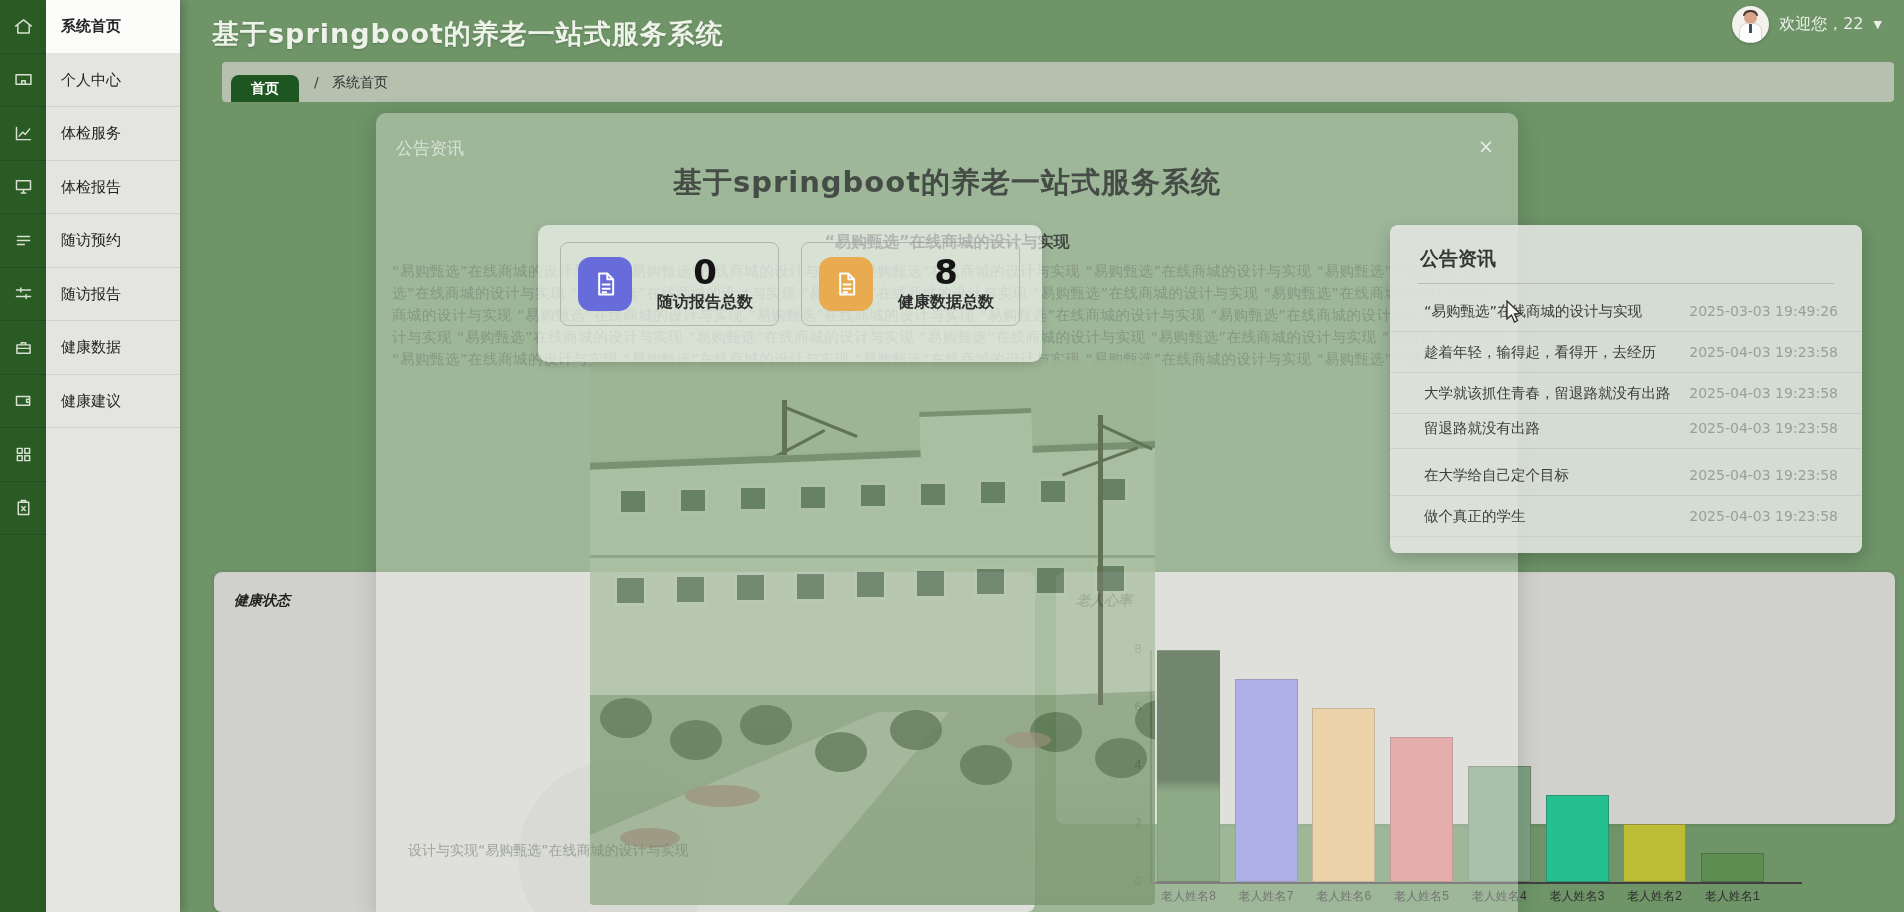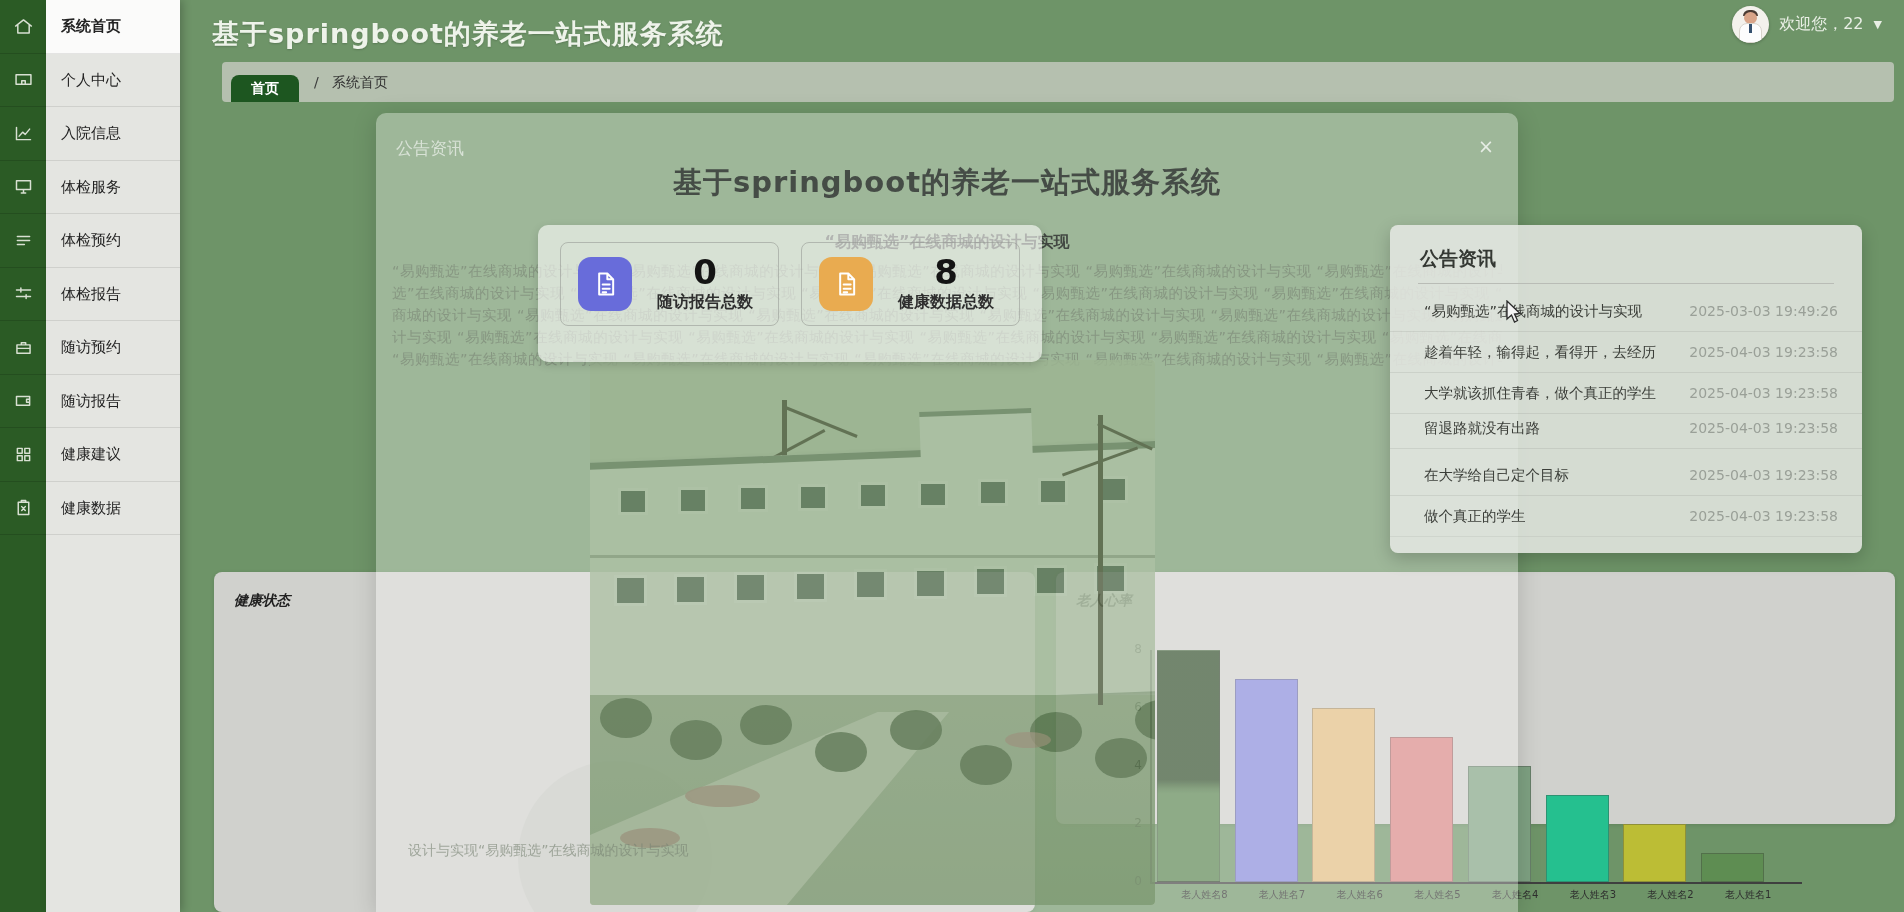--- a/index.html
+++ b/index.html
@@ -38,21 +38,21 @@
   .panel-title { position:absolute; left:20px; top:20px; font-size:14px; font-weight:bold; color:#212121;font-style:italic; }
   #health-pie { left:518px; top:761px; width:194px; height:194px; border-radius:50%; background:#c7c8c4; }
 
   
   #chart { position:absolute; left:0; top:0; width:839px; height:340px; }
   .y-axis { position:absolute; left:94px; top:78px; width:2px; height:233px; background:#3f3f3f; }
   .x-axis { position:absolute; left:94px; top:310px; width:652px; height:2px; background:#3f3f3f; }
   .tick-label { position:absolute; width:30px; text-align:right; font-size:12px; color:#2e2e2e; }
   .bar { position:absolute; width:63px; border:1px solid rgba(60,60,60,.35); }
   .bar.shaded { background-image:linear-gradient(rgba(13,34,10,.58) 0%, rgba(13,34,10,.58) 56%, rgba(13,34,10,.12) 60%, rgba(255,255,255,0) 62%); }
-  .bar-label { position:absolute; width:78px; text-align:right; font-size:10px; color:#2e2e2e; top:316px; }
+  .bar-label { position:absolute; width:78px; text-align:center; font-size:12px; color:#2e2e2e; top:316px;font-family:Liberation Mono, monospace; }
 
   
   #modal { left:376px; top:113px; width:1142px; height:799px; background:rgba(252,253,250,.34); border-radius:10px 10px 0 0; box-shadow:0 4px 24px rgba(0,0,0,.16); z-index:10; }
   #modal-corner-label { position:absolute; left:20px; top:24px; font-size:17px; color:rgba(255,255,255,.6); }
   #modal-close { position:absolute; right:24px; top:24px; font-size:19px; color:rgba(255,255,255,.75); cursor:pointer; line-height:1; }
   #modal-title { position:absolute; left:0; top:50px; width:100%; text-align:center; font-size:29px; font-weight:bold; color:#454c46; letter-spacing:1px; }
   #modal-subtitle { position:absolute; left:0; top:119px; width:100%; text-align:center; font-size:16px; font-weight:bold; color:#424842; }
   #watermark { position:absolute; left:0; top:147px; width:100%; padding:0 16px; overflow:hidden; }
   .wm-row { white-space:nowrap; overflow:hidden; height:22px; line-height:22px; font-size:14.5px; color:rgba(120,130,115,.6); letter-spacing:.5px; }
   #watermark-bottom { position:absolute; left:32px; top:729px; font-size:14px; color:rgba(120,130,115,.62); white-space:nowrap; }
@@ -244,21 +244,21 @@
   <div id="announce-rows">
       <div class="news-row" style="top: 66px;">
         <span class="news-text">“易购甄选”在线商城的设计与实现</span>
         <span class="news-date">2025-03-03 19:49:26</span>
       </div>
       <div class="news-row" style="top: 107px;">
         <span class="news-text">趁着年轻，输得起，看得开，去经历</span>
         <span class="news-date">2025-04-03 19:23:58</span>
       </div>
       <div class="news-row" style="top: 148px;">
-        <span class="news-text">大学就该抓住青春，做个真正的学生</span>
+        <span class="news-text">大学就该抓住青春，留退路就没有出路</span>
         <span class="news-date">2025-04-03 19:23:58</span>
       </div>
       <div class="news-row" style="top: 183px;">
         <span class="news-text">留退路就没有出路</span>
         <span class="news-date">2025-04-03 19:23:58</span>
       </div>
       <div class="news-row" style="top: 230px;">
         <span class="news-text">在大学给自己定个目标</span>
         <span class="news-date">2025-04-03 19:23:58</span>
       </div>
@@ -317,25 +317,23 @@
     </div>
     <div class="icon-cell">
       <svg width="21" height="21" viewBox="0 0 24 24">
         <path d="M6 6 H18 V20 H6 Z M9.5 6 V4 H14.5 V6 M10 11 L14 15.5 M14 11 L10 15.5" fill="none" stroke="#d8e0d2" stroke-width="1.7" stroke-linecap="round" stroke-linejoin="round"></path>
       </svg>
     </div>
   </div>
 <div class="abs" id="side-labels">
     <div class="label-cell active">系统首页</div>
     <div class="label-cell">个人中心</div>
-    <div class="label-cell">入院信息</div>
     <div class="label-cell">体检服务</div>
-    <div class="label-cell">体检预约</div>
     <div class="label-cell">体检报告</div>
     <div class="label-cell">随访预约</div>
     <div class="label-cell">随访报告</div>
+    <div class="label-cell">健康数据</div>
     <div class="label-cell">健康建议</div>
-    <div class="label-cell">健康数据</div>
   </div>
 
 <svg class="abs" id="cursor" width="17" height="24" viewBox="0 0 17 24">
   <polygon points="1,1 1,19 5.5,15 8.5,22 11.5,20.5 8.5,14 14,13.5" fill="#f4f4f4" stroke="#2a2a2a" stroke-width="1.3"></polygon>
 </svg>
 
 </body></html>

